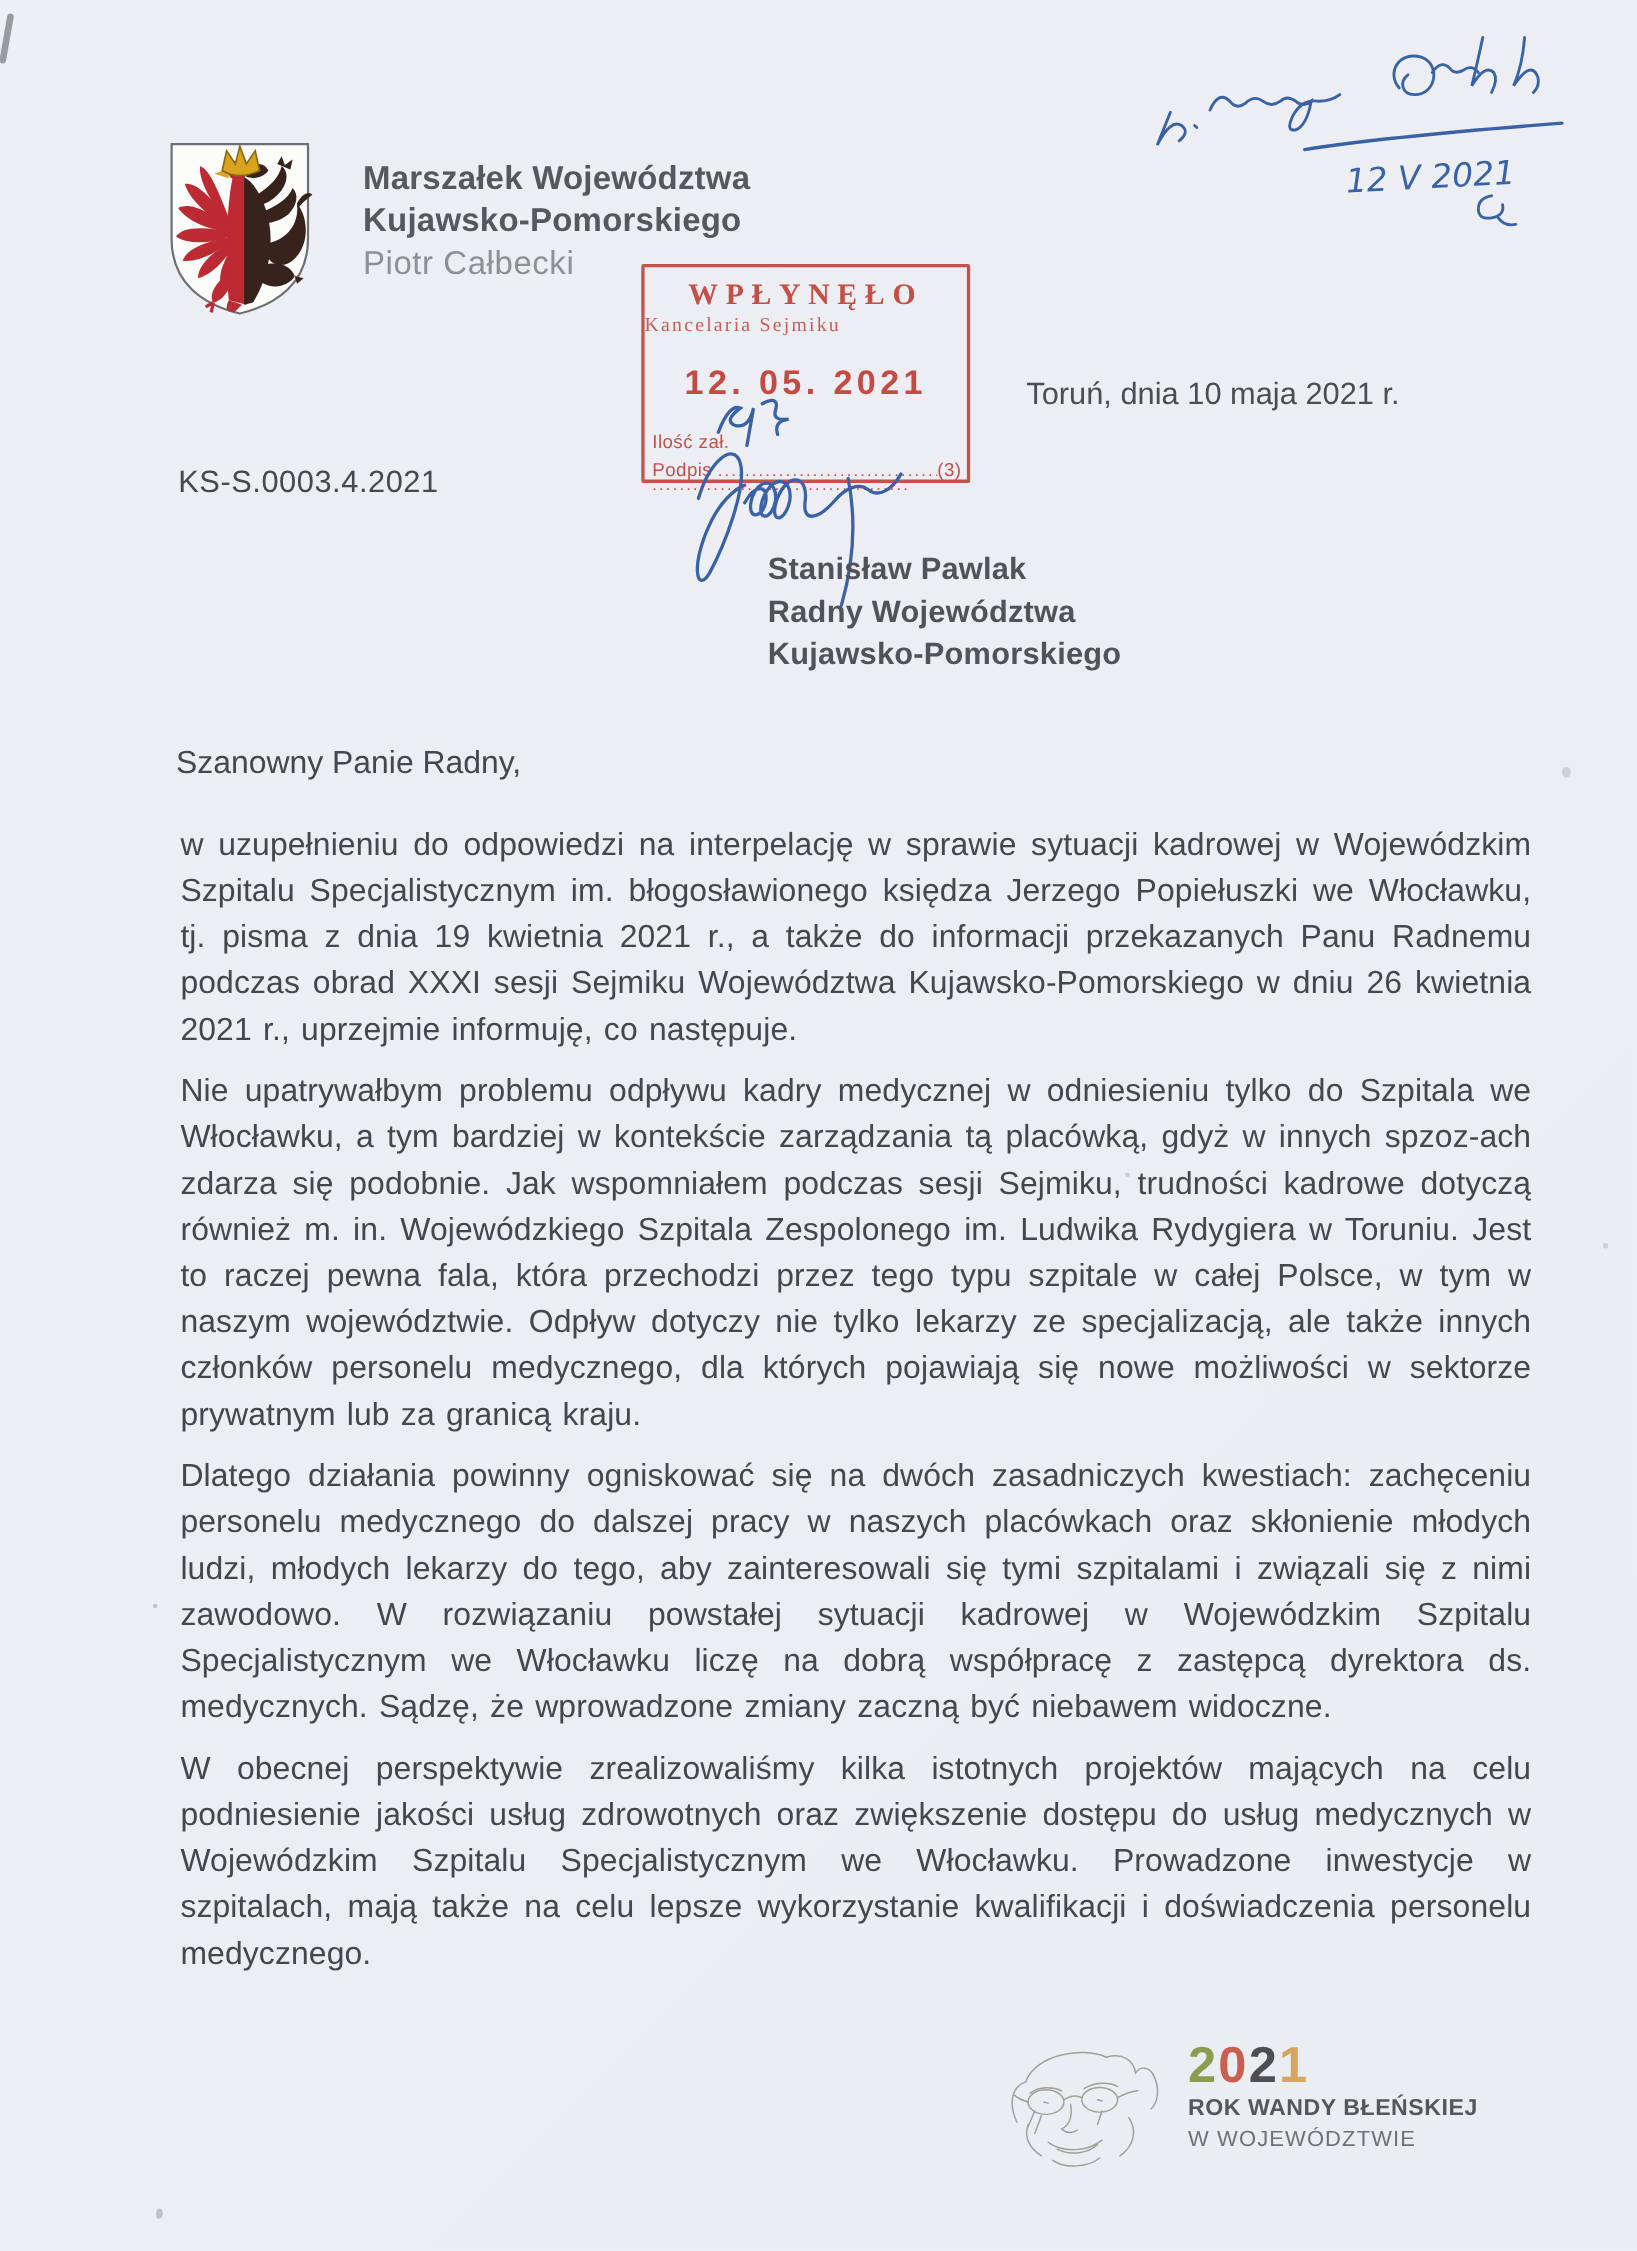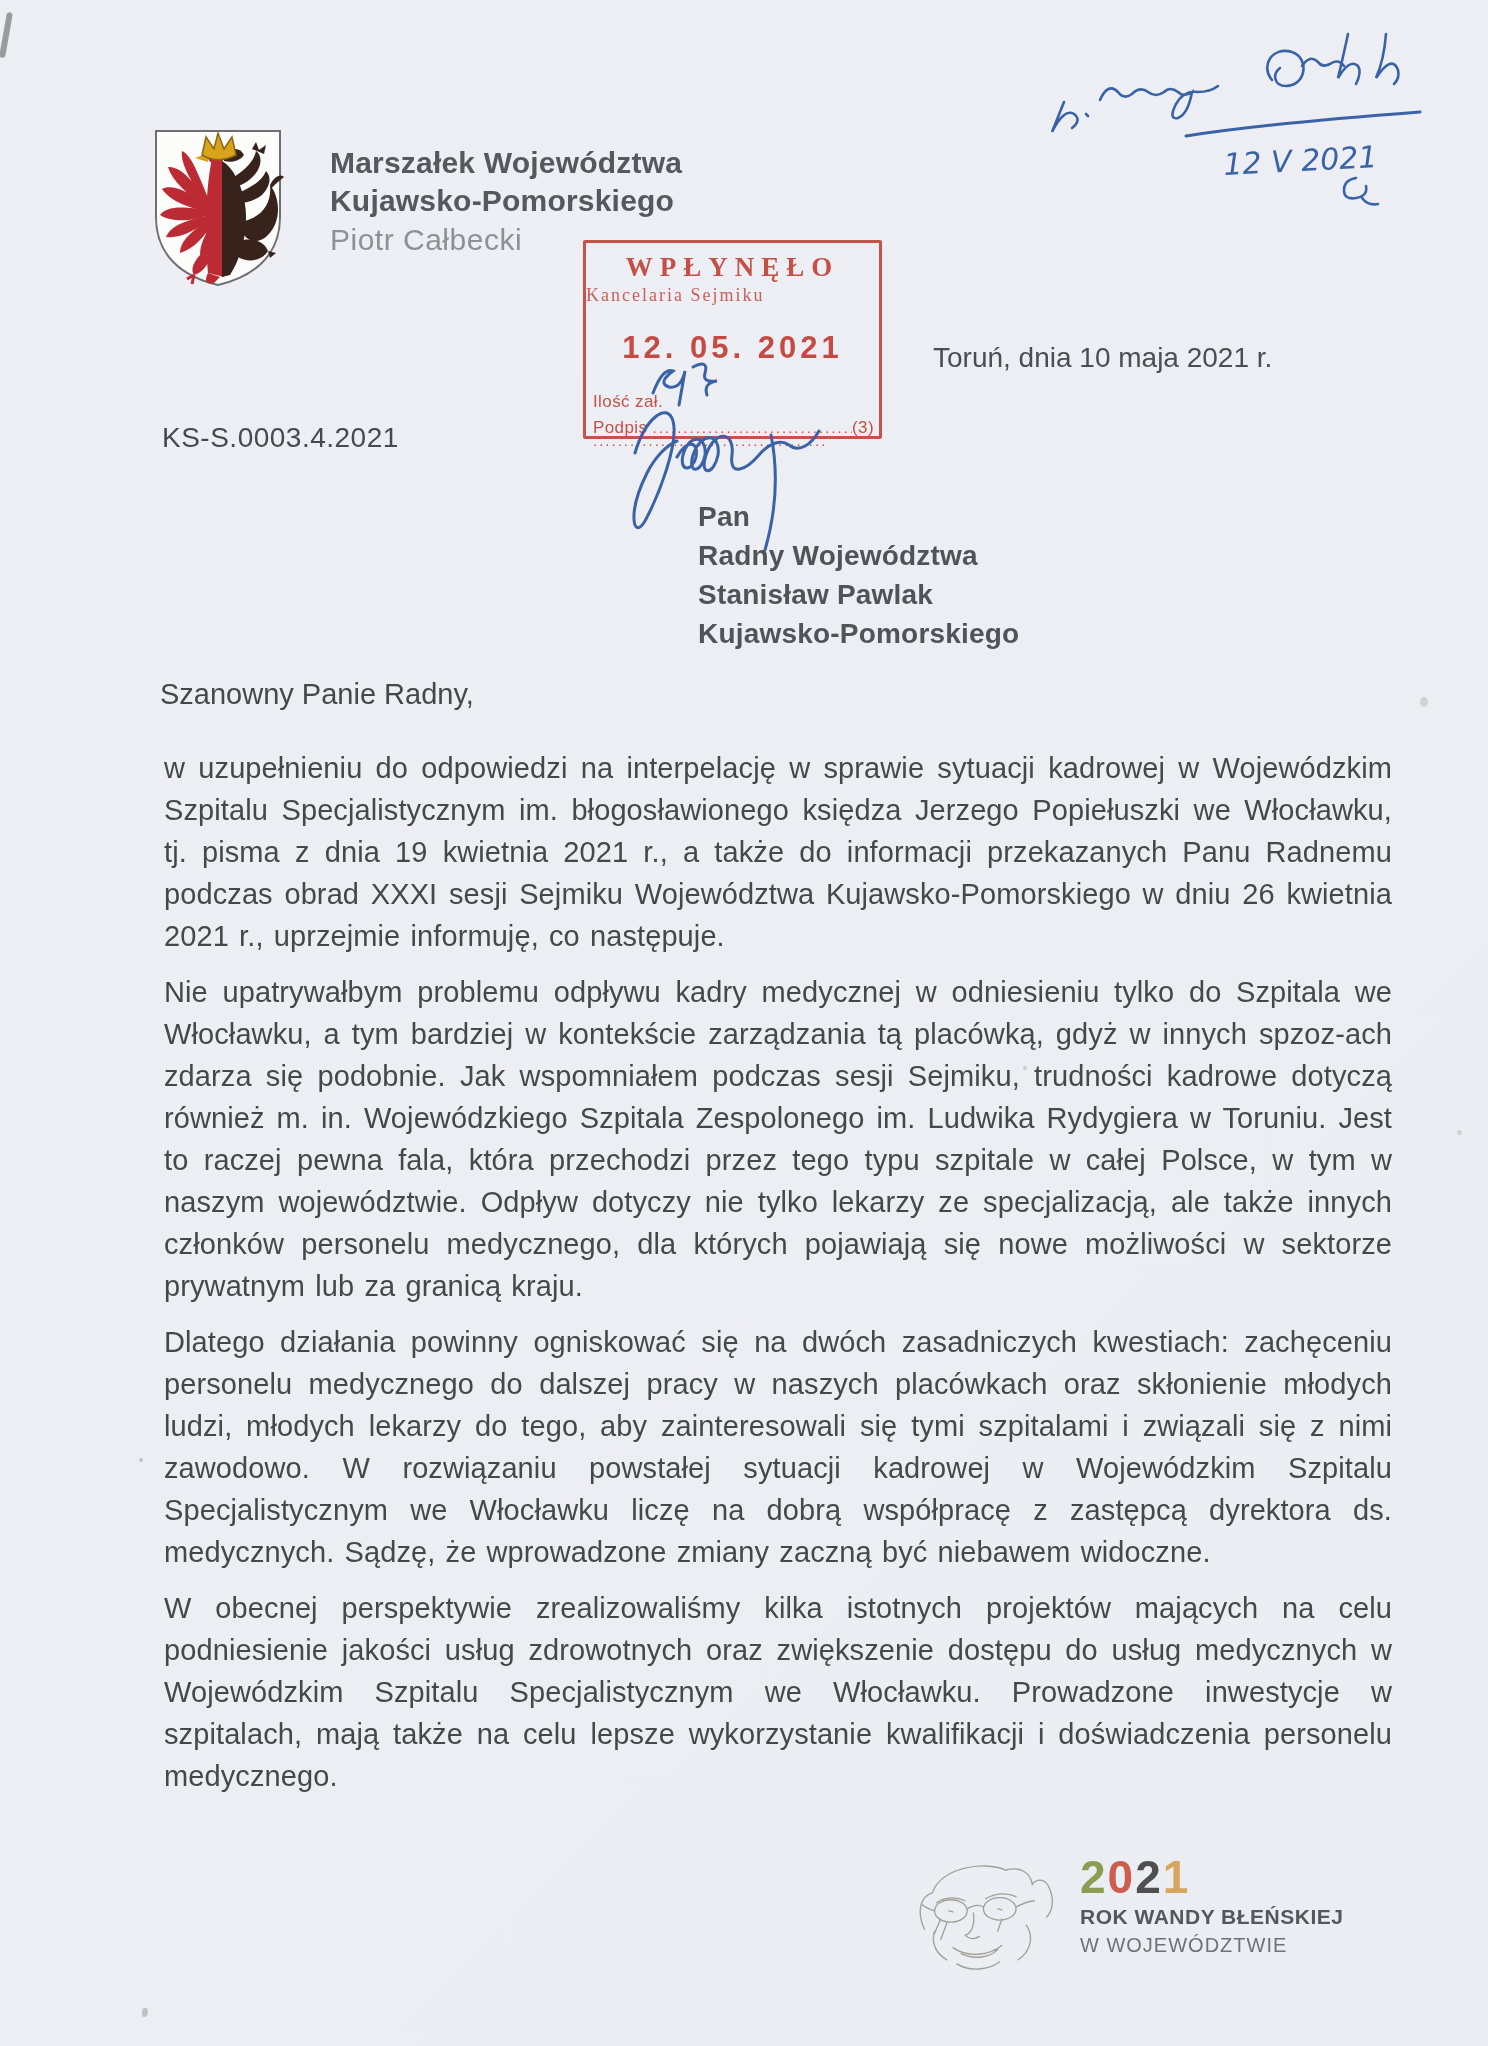--- a/index.html
+++ b/index.html
@@ -139,23 +139,22 @@
                C224,108 236,100 244,86"></path>
       <path d="M196,90 C204,130 200,170 190,205"></path>
     </g>
   </svg>
 
   <div class="dateline">Toruń, dnia 10 maja 2021 r.</div>
 
   <div class="refnum">KS-S.0003.4.2021</div>
 
   <div class="recipient">
-    <div>Pan</div>
+    <div>Stanisław Pawlak</div>
     <div>Radny Województwa</div>
-    <div>Stanisław Pawlak</div>
     <div>Kujawsko-Pomorskiego</div>
   </div>
 
   <div class="bodytext">
     <div class="salut">Szanowny Panie Radny,</div>
     <p>w uzupełnieniu do odpowiedzi na interpelację w sprawie sytuacji kadrowej w Wojewódzkim Szpitalu Specjalistycznym im. błogosławionego księdza Jerzego Popiełuszki we Włocławku, tj. pisma z dnia 19 kwietnia 2021 r., a także do informacji przekazanych Panu Radnemu podczas obrad XXXI sesji Sejmiku Województwa Kujawsko-Pomorskiego w dniu 26 kwietnia 2021 r., uprzejmie informuję, co następuje.</p>
     <p>Nie upatrywałbym problemu odpływu kadry medycznej w odniesieniu tylko do Szpitala we Włocławku, a tym bardziej w kontekście zarządzania tą placówką, gdyż w innych spzoz-ach zdarza się podobnie. Jak wspomniałem podczas sesji Sejmiku, trudności kadrowe dotyczą również m. in. Wojewódzkiego Szpitala Zespolonego im. Ludwika Rydygiera w Toruniu. Jest to raczej pewna fala, która przechodzi przez tego typu szpitale w całej Polsce, w tym w naszym województwie. Odpływ dotyczy nie tylko lekarzy ze specjalizacją, ale także innych członków personelu medycznego, dla których pojawiają się nowe możliwości w sektorze prywatnym lub za granicą kraju.</p>
     <p>Dlatego działania powinny ogniskować się na dwóch zasadniczych kwestiach: zachęceniu personelu medycznego do dalszej pracy w naszych placówkach oraz skłonienie młodych ludzi, młodych lekarzy do tego, aby zainteresowali się tymi szpitalami i związali się z nimi zawodowo. W rozwiązaniu powstałej sytuacji kadrowej w Wojewódzkim Szpitalu Specjalistycznym we Włocławku liczę na dobrą współpracę z zastępcą dyrektora ds. medycznych. Sądzę, że wprowadzone zmiany zaczną być niebawem widoczne.</p>
     <p>W obecnej perspektywie zrealizowaliśmy kilka istotnych projektów mających na celu podniesienie jakości usług zdrowotnych oraz zwiększenie dostępu do usług medycznych w Wojewódzkim Szpitalu Specjalistycznym we Włocławku. Prowadzone inwestycje w szpitalach, mają także na celu lepsze wykorzystanie kwalifikacji i doświadczenia personelu medycznego.</p>
   </div>

